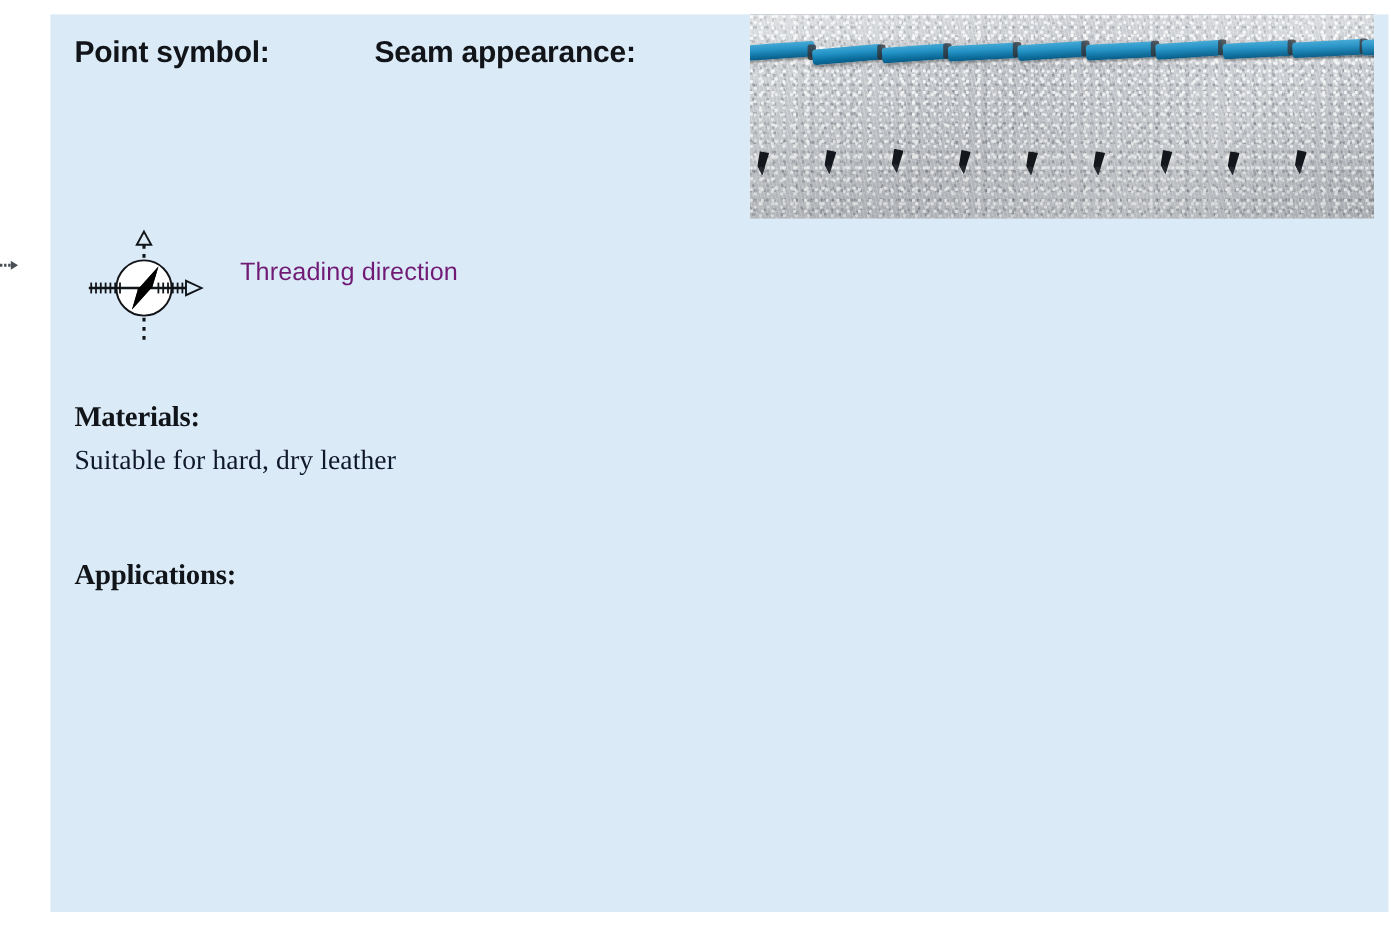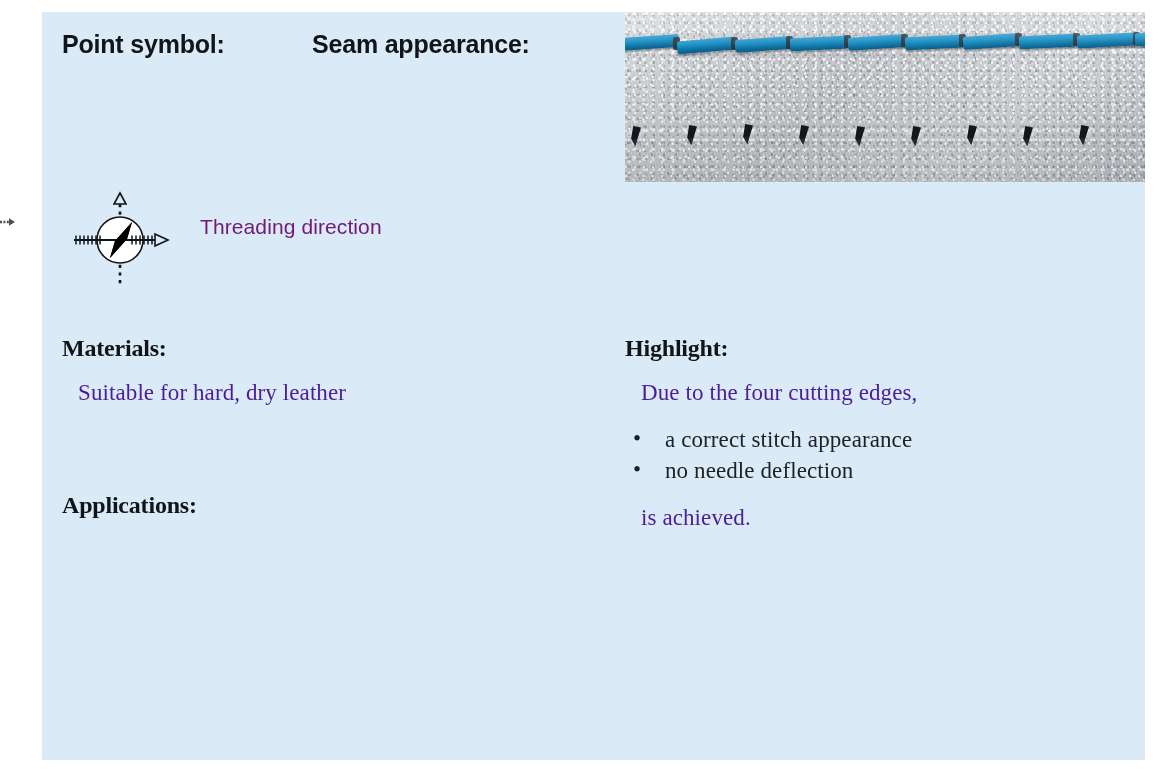--- a/index.html
+++ b/index.html
@@ -17,20 +17,21 @@
   }
 
   
   #info-panel {
     position: absolute;
     left: 42px;
     top: 12px;
     width: 1103px;
     height: 748px;
     background: #daeaf7;
+    padding-left: 12px;
   }
 
   
   #edge-arrow-mark {
     position: absolute;
     left: 0px;
     top: 214px;
     width: 16px;
     height: 12px;
   }
@@ -166,23 +167,23 @@
   .block-title {
     font-size: 24px;
     font-weight: bold;
     color: #111418;
     letter-spacing: -0.2px;
     margin: 0 0 7px 0;
     line-height: 1.18;
   }
   .block-text {
     font-size: 23px;
-    color: #4c1d95;
+    color: #0f172a;
     line-height: 1.33;
-    margin: 16px;
+    margin: 0;
     letter-spacing: .1px;
   }
   ul.bullets {
     list-style: none;
     margin: 0;
     padding: 0;
   }
   ul.bullets li {
     position: relative;
     font-size: 23px;
@@ -340,25 +341,14 @@
       <div class="block-text">Suitable for hard, dry leather</div>
     </div>
 
     <div class="spacer-lg"></div>
 
     <div class="block">
       <div class="block-title">Applications:</div>
     </div>
   </div>
 
-  <div class="col" id="col-right">
-    <div class="block">
-      <div class="block-title">Highlight:</div>
-      <div class="block-text">Due to the four cutting edges,</div>
-      <ul class="bullets tight">
-        <li>a correct stitch appearance</li>
-        <li>no needle deflection</li>
-      </ul>
-      <div class="block-text">is achieved.</div>
-    </div>
-  </div>
 
 </div>
 
 </body></html>

